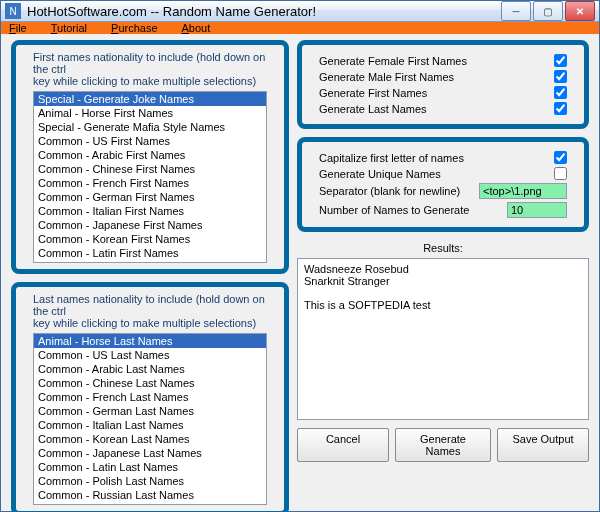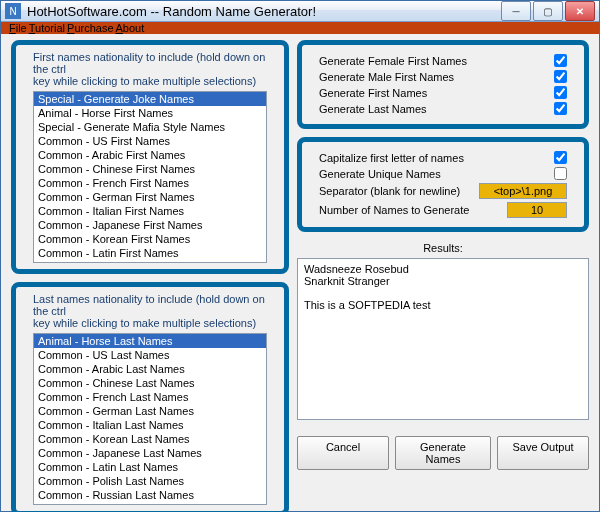--- a/index.html
+++ b/index.html
@@ -2,41 +2,41 @@
 <html><head>
 <meta charset="utf-8">
 <style>
   html,body{margin:0;padding:0;font-family:"Segoe UI",Tahoma,sans-serif;font-size:11px;color:#000;background:#fff}
   .window{width:600px;height:512px;border:1px solid #3a6ea5;box-sizing:border-box;display:flex;flex-direction:column;background:#f0f0f0}
   .titlebar{height:26px;background:linear-gradient(to bottom,#fdfdfe 0%,#e9eef6 45%,#d6e3f3 46%,#c9dbf0 100%);display:flex;align-items:center;padding:0 4px;border-bottom:1px solid #7a9ecf}
   .titlebar-icon{width:16px;height:16px;margin-right:6px;display:inline-block}
   .titlebar-title{flex:1;font-size:13px;color:#000}
   .winbtn{width:28px;height:18px;margin-left:2px;border:1px solid #6f8ab0;border-radius:2px;background:linear-gradient(#f6fafd,#d3e3f3);display:flex;align-items:center;justify-content:center;font-size:10px;color:#333}
   .winbtn.close{background:linear-gradient(#f5a0a0,#d94c4c);color:#fff;border-color:#a13a3a;font-weight:bold}
-  .menubar{height:20px;background:#c2410c;display:flex;align-items:center;padding:0 8px;gap:2px}
+  .menubar{height:20px;background:#f97316;display:flex;align-items:center;padding:0 8px;gap:24px}
   .menubar span{cursor:default}
   .menubar span u{text-decoration:underline}
   .client{flex:1;display:flex;padding:6px 10px 8px 10px;gap:8px}
   .col{display:flex;flex-direction:column}
   .left{width:278px}
   .right{flex:1}
   .group{border:5px solid #0369a1;border-radius:8px;background:#f0f0f0;padding:6px 17px;margin-bottom:8px}
   .group-label{font-size:11px;color:#1a3e6e;margin-bottom:4px;white-space:pre-line}
   .listbox{border:1px solid #8e9cae;background:#fff;height:170px;overflow:auto;font-size:11px}
   .listbox .item{padding:1px 4px;white-space:nowrap}
   .listbox .item.sel{background:#2f6ac0;color:#fff}
   .row{display:flex;align-items:center;justify-content:space-between;margin:3px 0}
   .row label{font-size:11px}
   input[type=checkbox]{width:13px;height:13px;margin:0}
-  .txt{border:1px solid #8e9cae;background:#eab308;font-size:11px;padding:1px 3px;text-align:center;box-sizing:border-box}
+  .txt{border:1px solid #8e9cae;background:#86efac;font-size:11px;padding:1px 3px;text-align:left;box-sizing:border-box}
   .txt.w88{width:88px}
   .txt.w60{width:60px}
   .results-lbl{text-align:center;margin:2px 0 4px 0}
   .results-box{border:1px solid #8e9cae;background:#fff;height:152px;padding:4px 6px;font-size:11px;white-space:pre-line;overflow:auto}
-  .btnbar{display:flex;justify-content:flex-end;gap:6px;margin-top:16px}
+  .btnbar{display:flex;justify-content:flex-end;gap:6px;margin-top:8px}
   .btn{border:1px solid #8a8a8a;background:linear-gradient(#fdfdfd,#e3e3e3);padding:4px 10px;font-size:11px;min-width:70px;text-align:center;border-radius:2px}
 </style>
 </head>
 <body>
 
 <div class="window">
   <div class="titlebar">
     <span class="titlebar-icon">
       <svg width="16" height="16" viewBox="0 0 16 16">
           <rect width="16" height="16" fill="#3b78c4"></rect>

